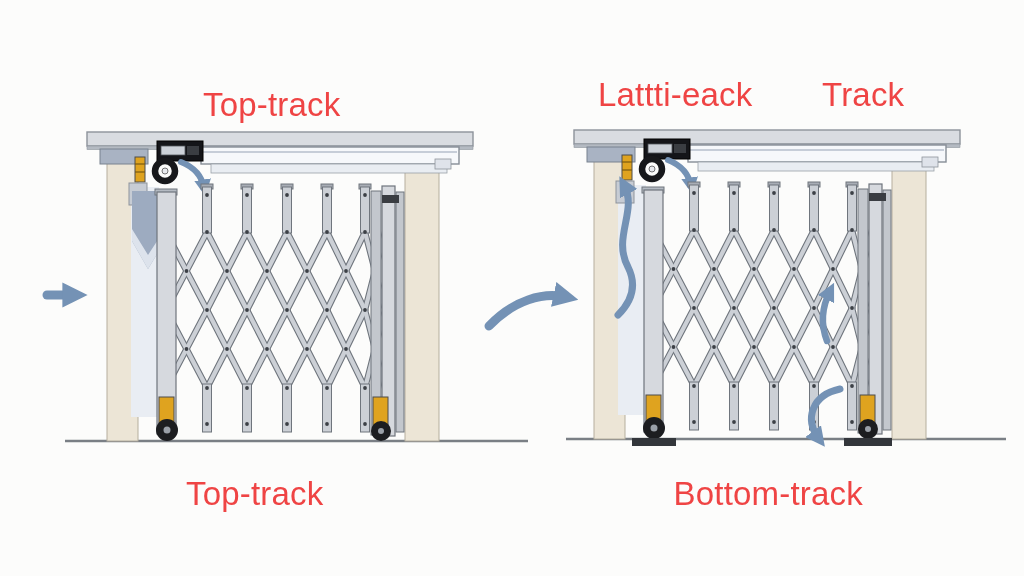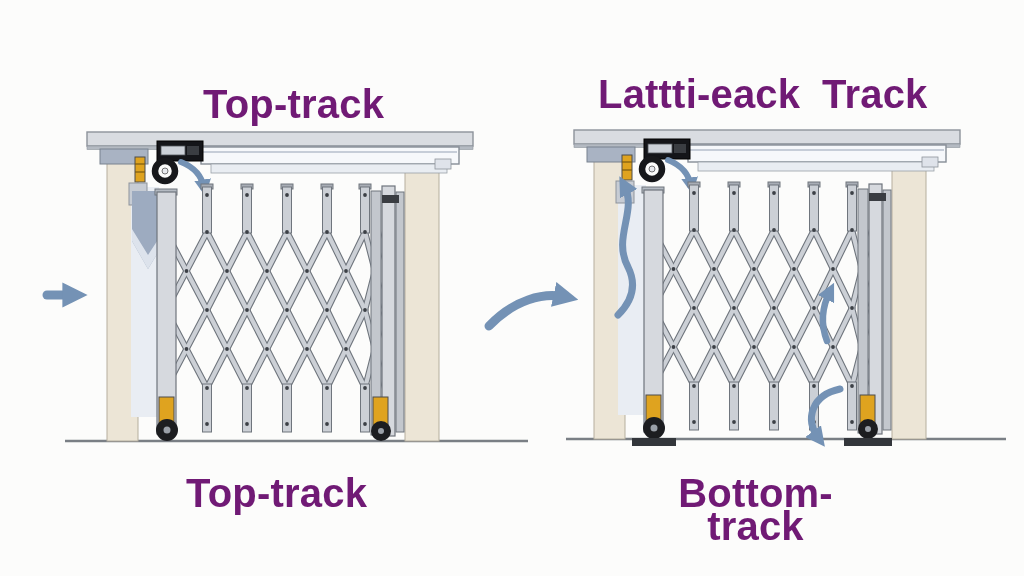--- a/index.html
+++ b/index.html
@@ -2,24 +2,24 @@
 <html><head>
 <meta charset="utf-8">
 <style>
   html,body{margin:0;padding:0;}
   body{
     width:1024px;height:576px;position:relative;overflow:hidden;
     background:#fcfcfb;
     font-family:"Liberation Sans","DejaVu Sans",sans-serif;
   }
   .lbl{
-    position:absolute;color:#701a75;font-size:40px;font-weight:700;
+    position:absolute;color:#ef4444;font-size:33px;font-weight:400;
     letter-spacing:.2px;white-space:nowrap;line-height:33px;
   }
-  .lbl.center{text-align:center;white-space:normal;}
+  .lbl.center{text-align:right;white-space:normal;}
   #canvas{position:absolute;left:0;top:0;}
 </style>
 </head>
 <body>
 
 <svg id="canvas" width="1024" height="576" viewBox="0 0 1024 576">
     <defs>
       <marker id="ah" viewBox="0 0 10 10" refX="5" refY="5" markerWidth="2.8" markerHeight="2.8" orient="auto-start-reverse">
         <path d="M0,0 L10,5 L0,10 z" fill="#7492b5"></path>
       </marker>

